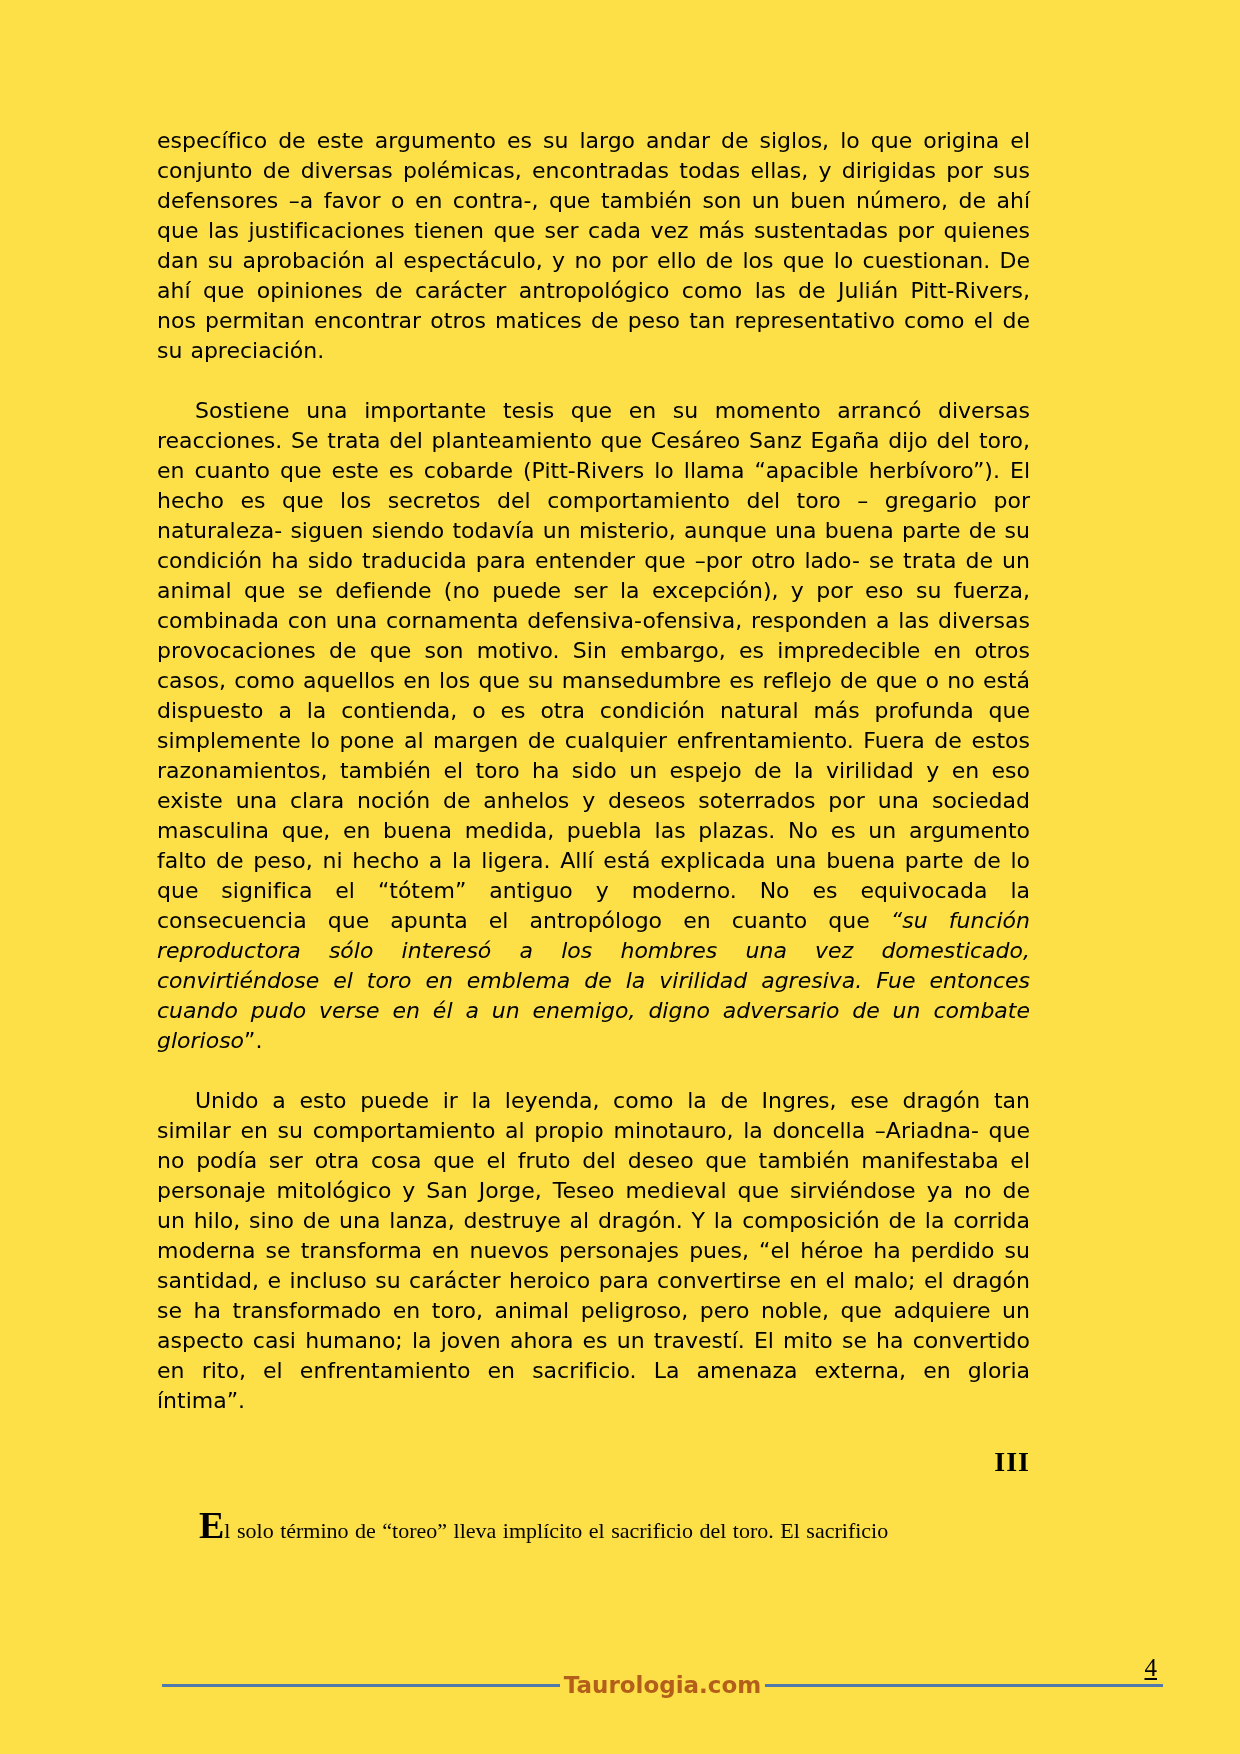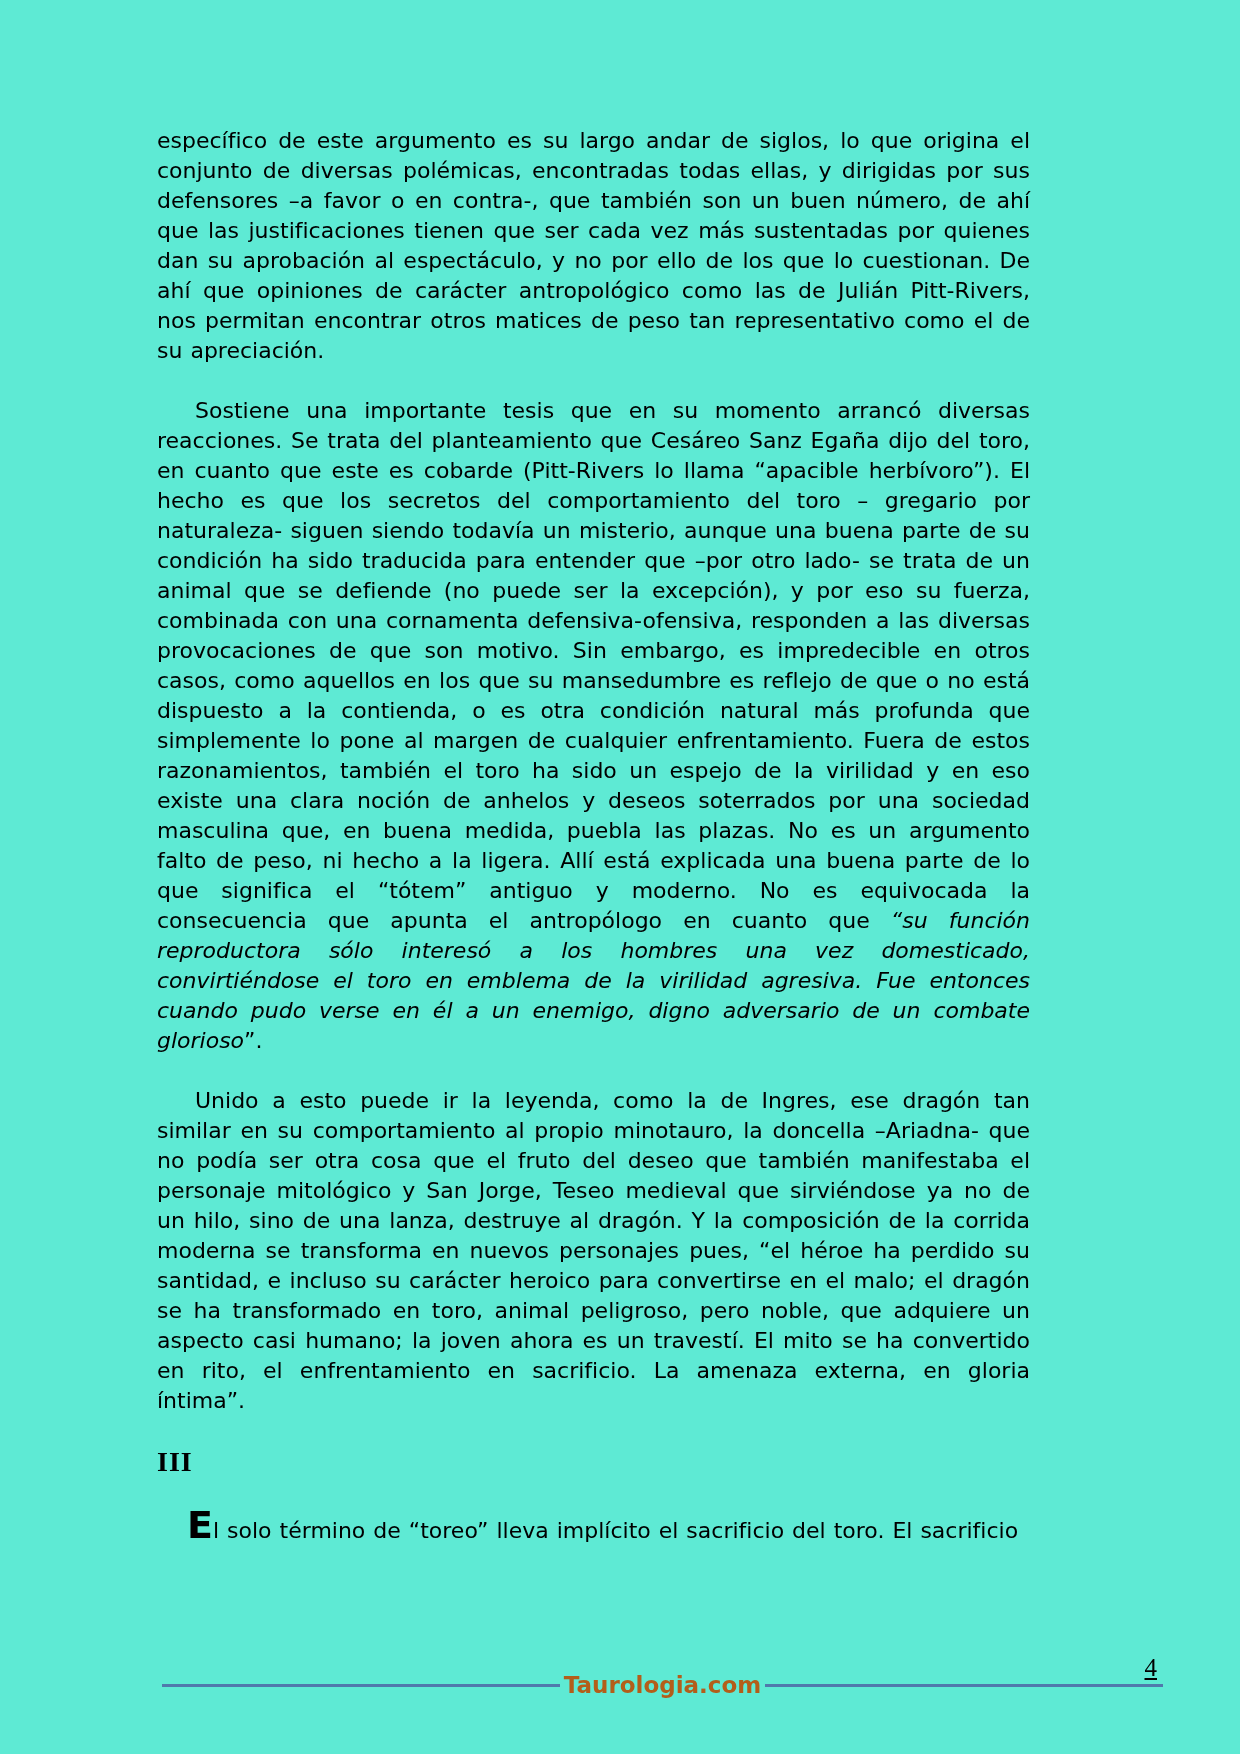--- a/index.html
+++ b/index.html
@@ -4,21 +4,21 @@
 <style>
   html, body {
     margin: 0;
     padding: 0;
     background: #ffffff;
   }
   .page {
     position: relative;
     width: 1240px;
     height: 1754px;
-    background: #5eead4;
+    background: #fde047;
     font-family: "DejaVu Sans", sans-serif;
     color: #000000;
     overflow: hidden;
   }
   .content {
     position: absolute;
     left: 157px;
     top: 126px;
     width: 873px;
   }
@@ -30,29 +30,30 @@
     word-spacing: 1px;
   }
   .body-par.indent {
     text-indent: 38px;
   }
   .body-par em {
     font-style: italic;
   }
   .section-heading {
     margin: 14px 0 32px 0;
-    text-align: left;
+    text-align: right;
     font-family: "Liberation Serif", serif;
     font-size: 28px;
     font-weight: bold;
     letter-spacing: 1px;
   }
   .lead-par {
-    margin: 0;
+    margin: 12px;
     text-indent: 30px;
+    font-family: Liberation Serif, serif;
   }
   .dropcap {
     font-weight: bold;
     font-size: 38px;
     line-height: 30px;
     vertical-align: baseline;
   }
   .page-number {
     position: absolute;
     right: 83px;

